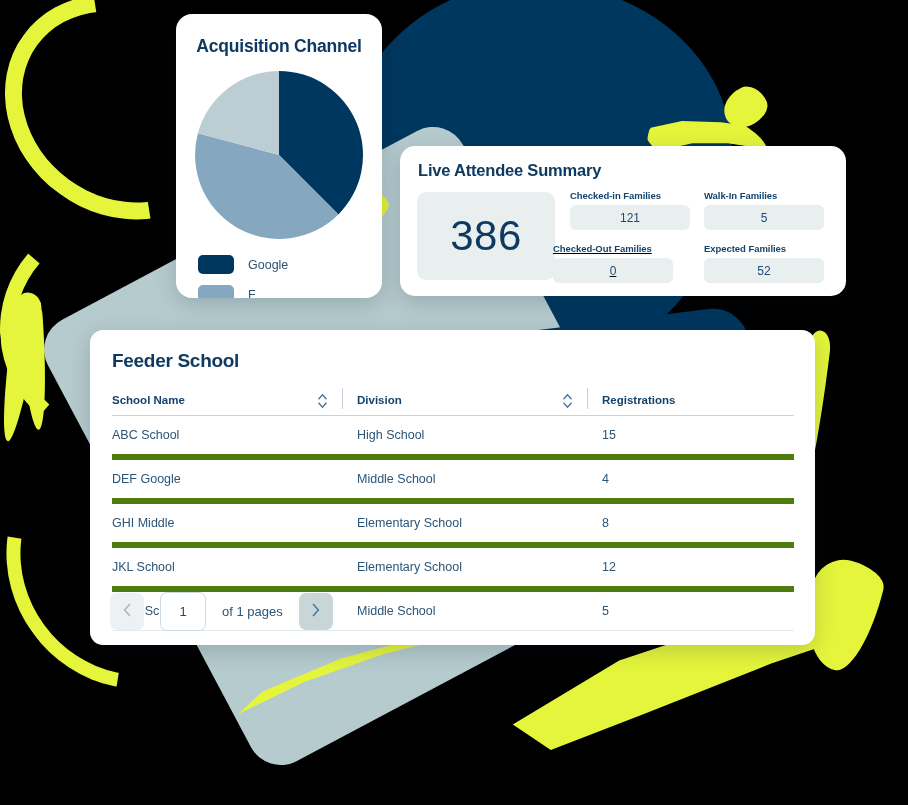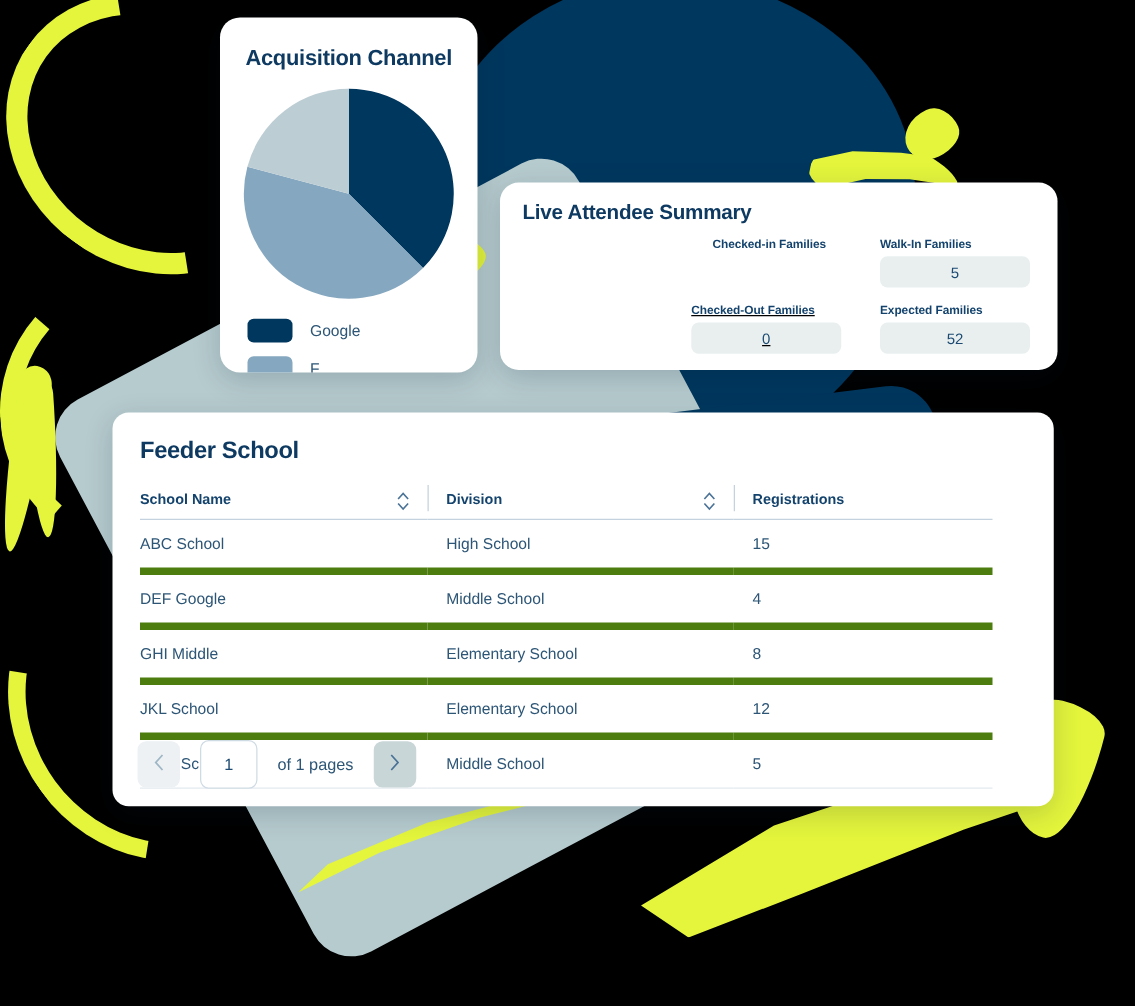--- a/index.html
+++ b/index.html
@@ -145,21 +145,21 @@
     width:120px;height:25px;background:#E9EFEF;border-radius:6px;
     display:flex;align-items:center;justify-content:center;
     font-size:12px;color:#1C4A72;
   }
   .st1{left:570px;top:190px;}
   .st2{left:704px;top:190px;}
   .st3{left:553px;top:243px;text-decoration:underline;}
   .st4{left:704px;top:243px;}
 
   
-  .feeder{left:90px;top:330px;width:725px;height:315px;border-radius:13px;padding-left:28px;}
+  .feeder{left:90px;top:330px;width:725px;height:315px;border-radius:13px;}
   .feeder-title{
     position:absolute;left:22px;top:20px;
     font-size:19px;font-weight:700;color:#0E3A62;letter-spacing:-.3px;
   }
   table.tbl{
     position:absolute;left:22px;top:56px;width:682px;
     border-collapse:collapse;table-layout:fixed;
   }
   table.tbl th{
     text-align:left;padding:8px 0 9px 0;
@@ -249,23 +249,27 @@
         <span class="swatch" style="background:#85A7BF"></span>
         <span class="legend-label">F</span>
       </div>
     </div>
   </div>
 
   <div class="card live">
     <div class="live-title">Live Attendee Summary</div>
   </div>
 
+  <div class="big-box">
+    <span class="big-num">386</span>
+  </div>
 
   <div class="stat st1">
     <div class="stat-label">Checked-in Families</div>
+    <div class="stat-box">121</div>
   </div>
   <div class="stat st2">
     <div class="stat-label">Walk-In Families</div>
     <div class="stat-box">5</div>
   </div>
   <div class="stat st3">
     <div class="stat-label">Checked-Out Families</div>
     <div class="stat-box">0</div>
   </div>
   <div class="stat st4">

